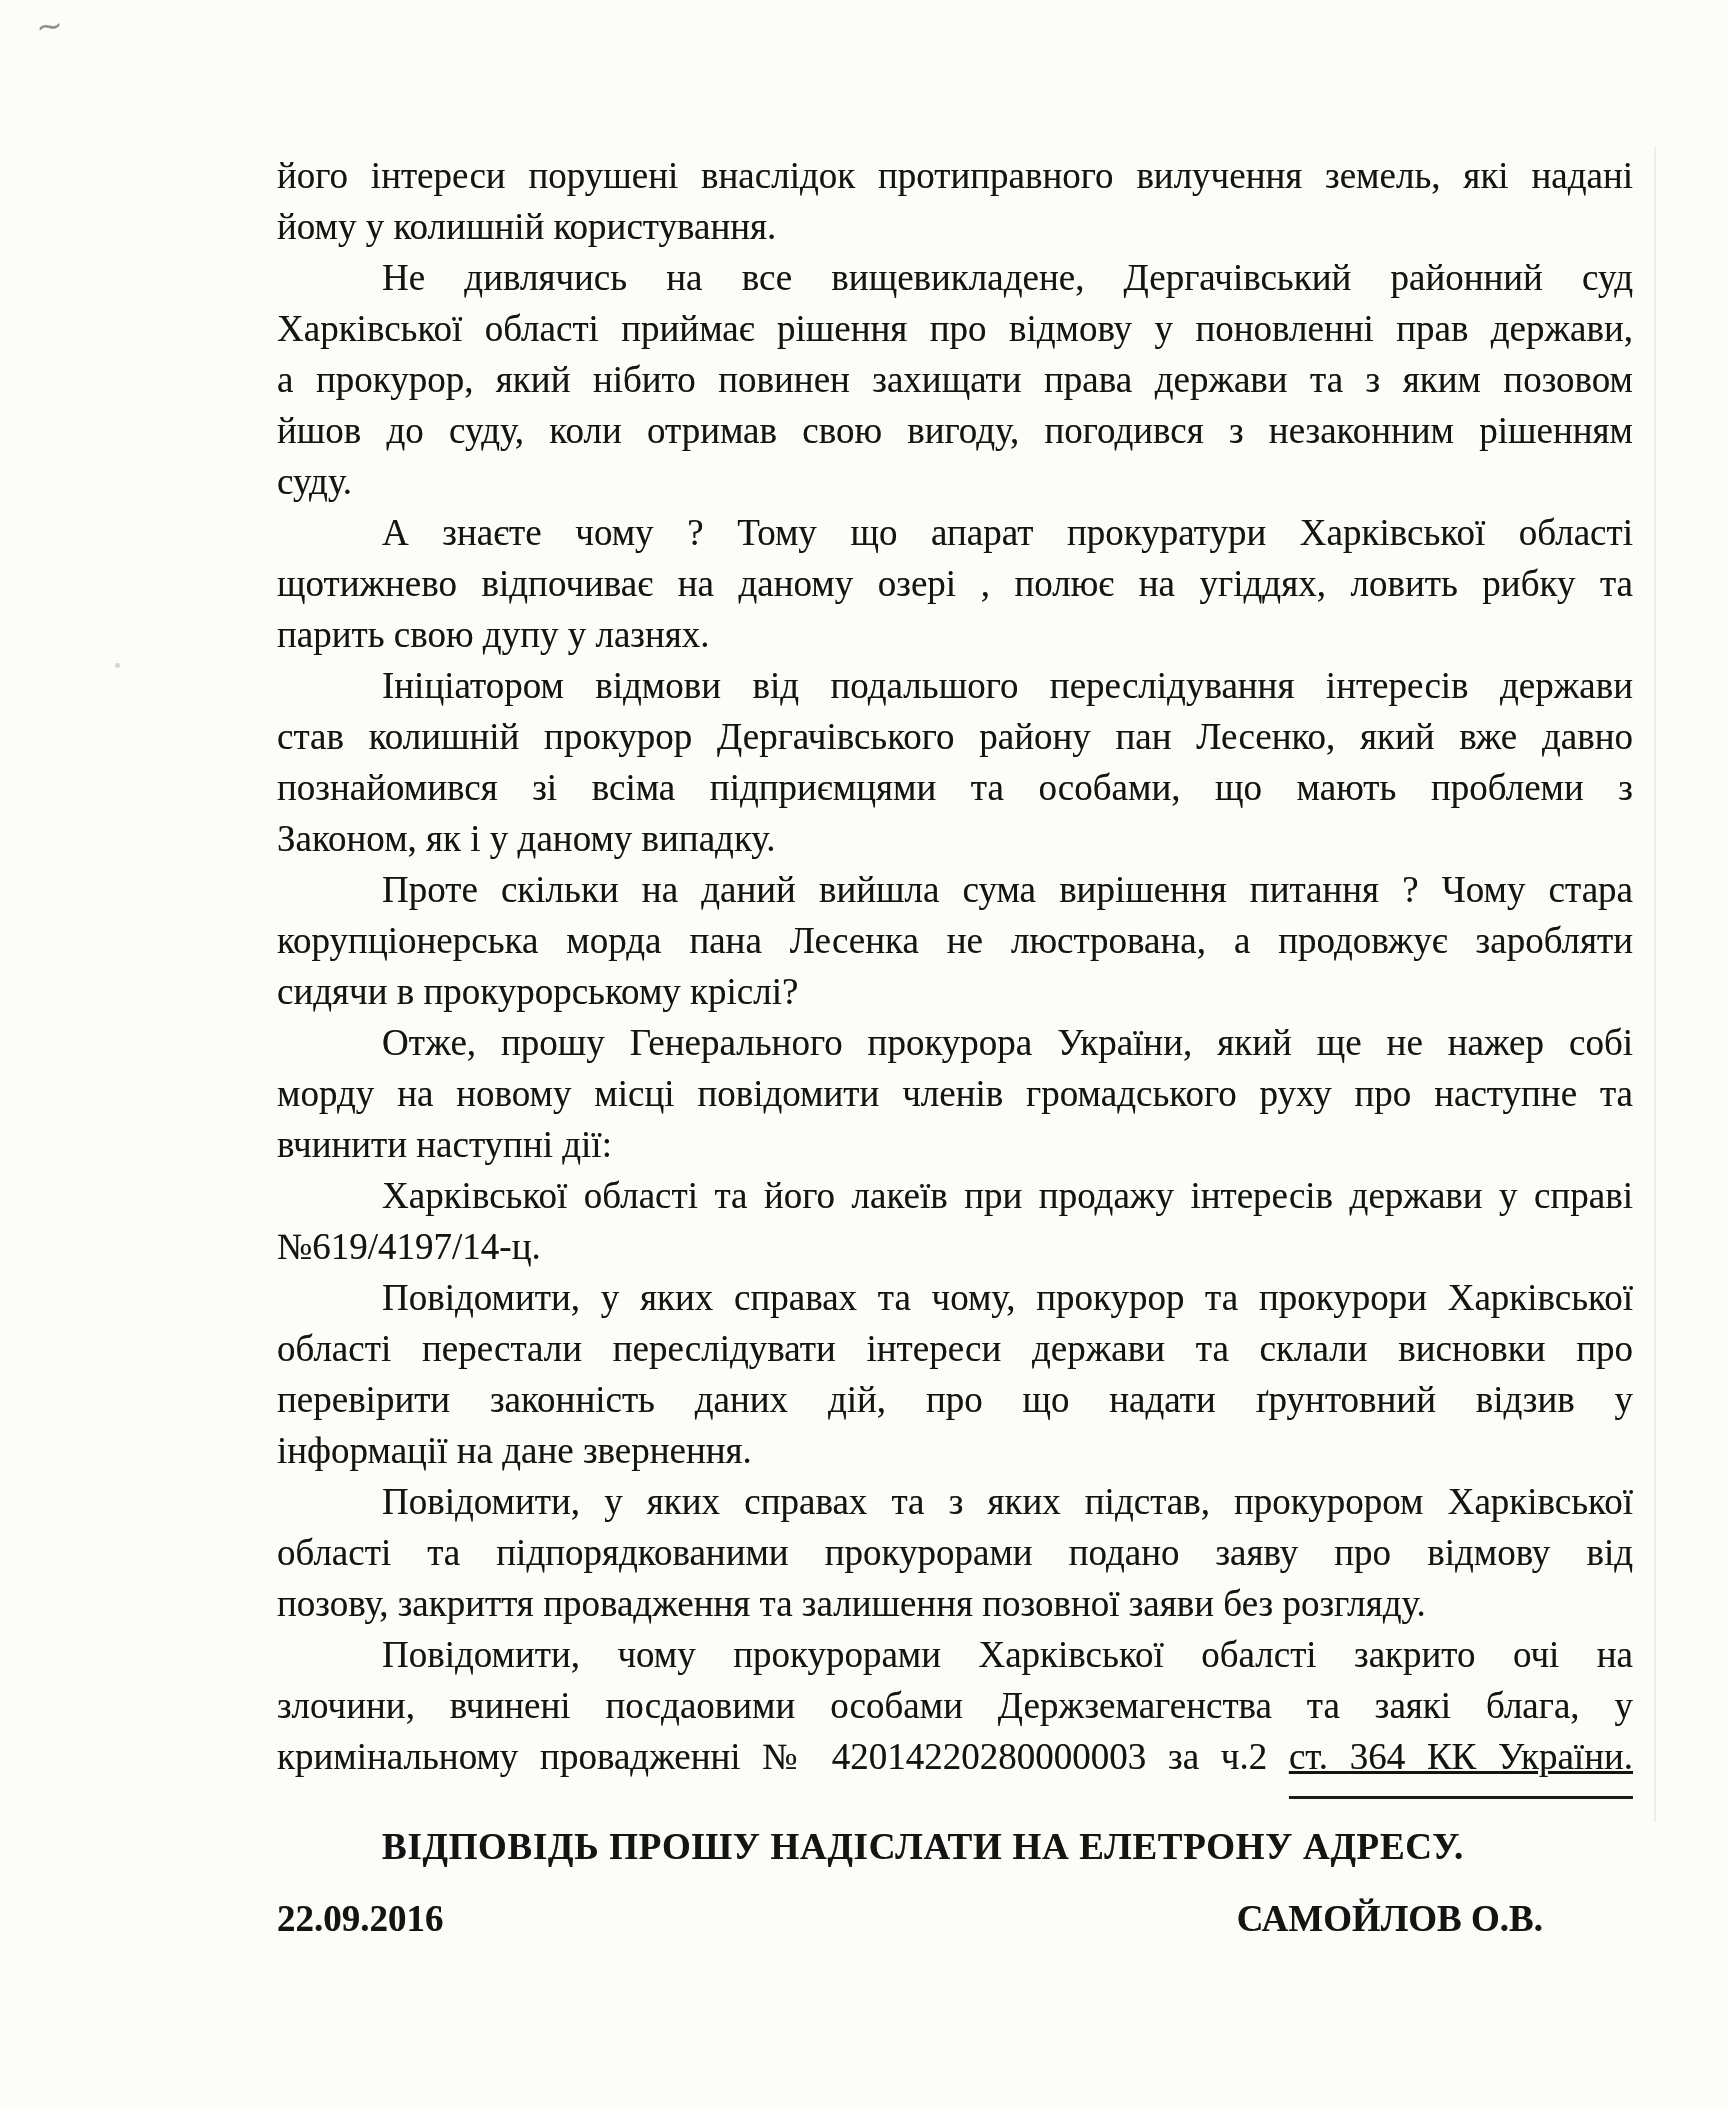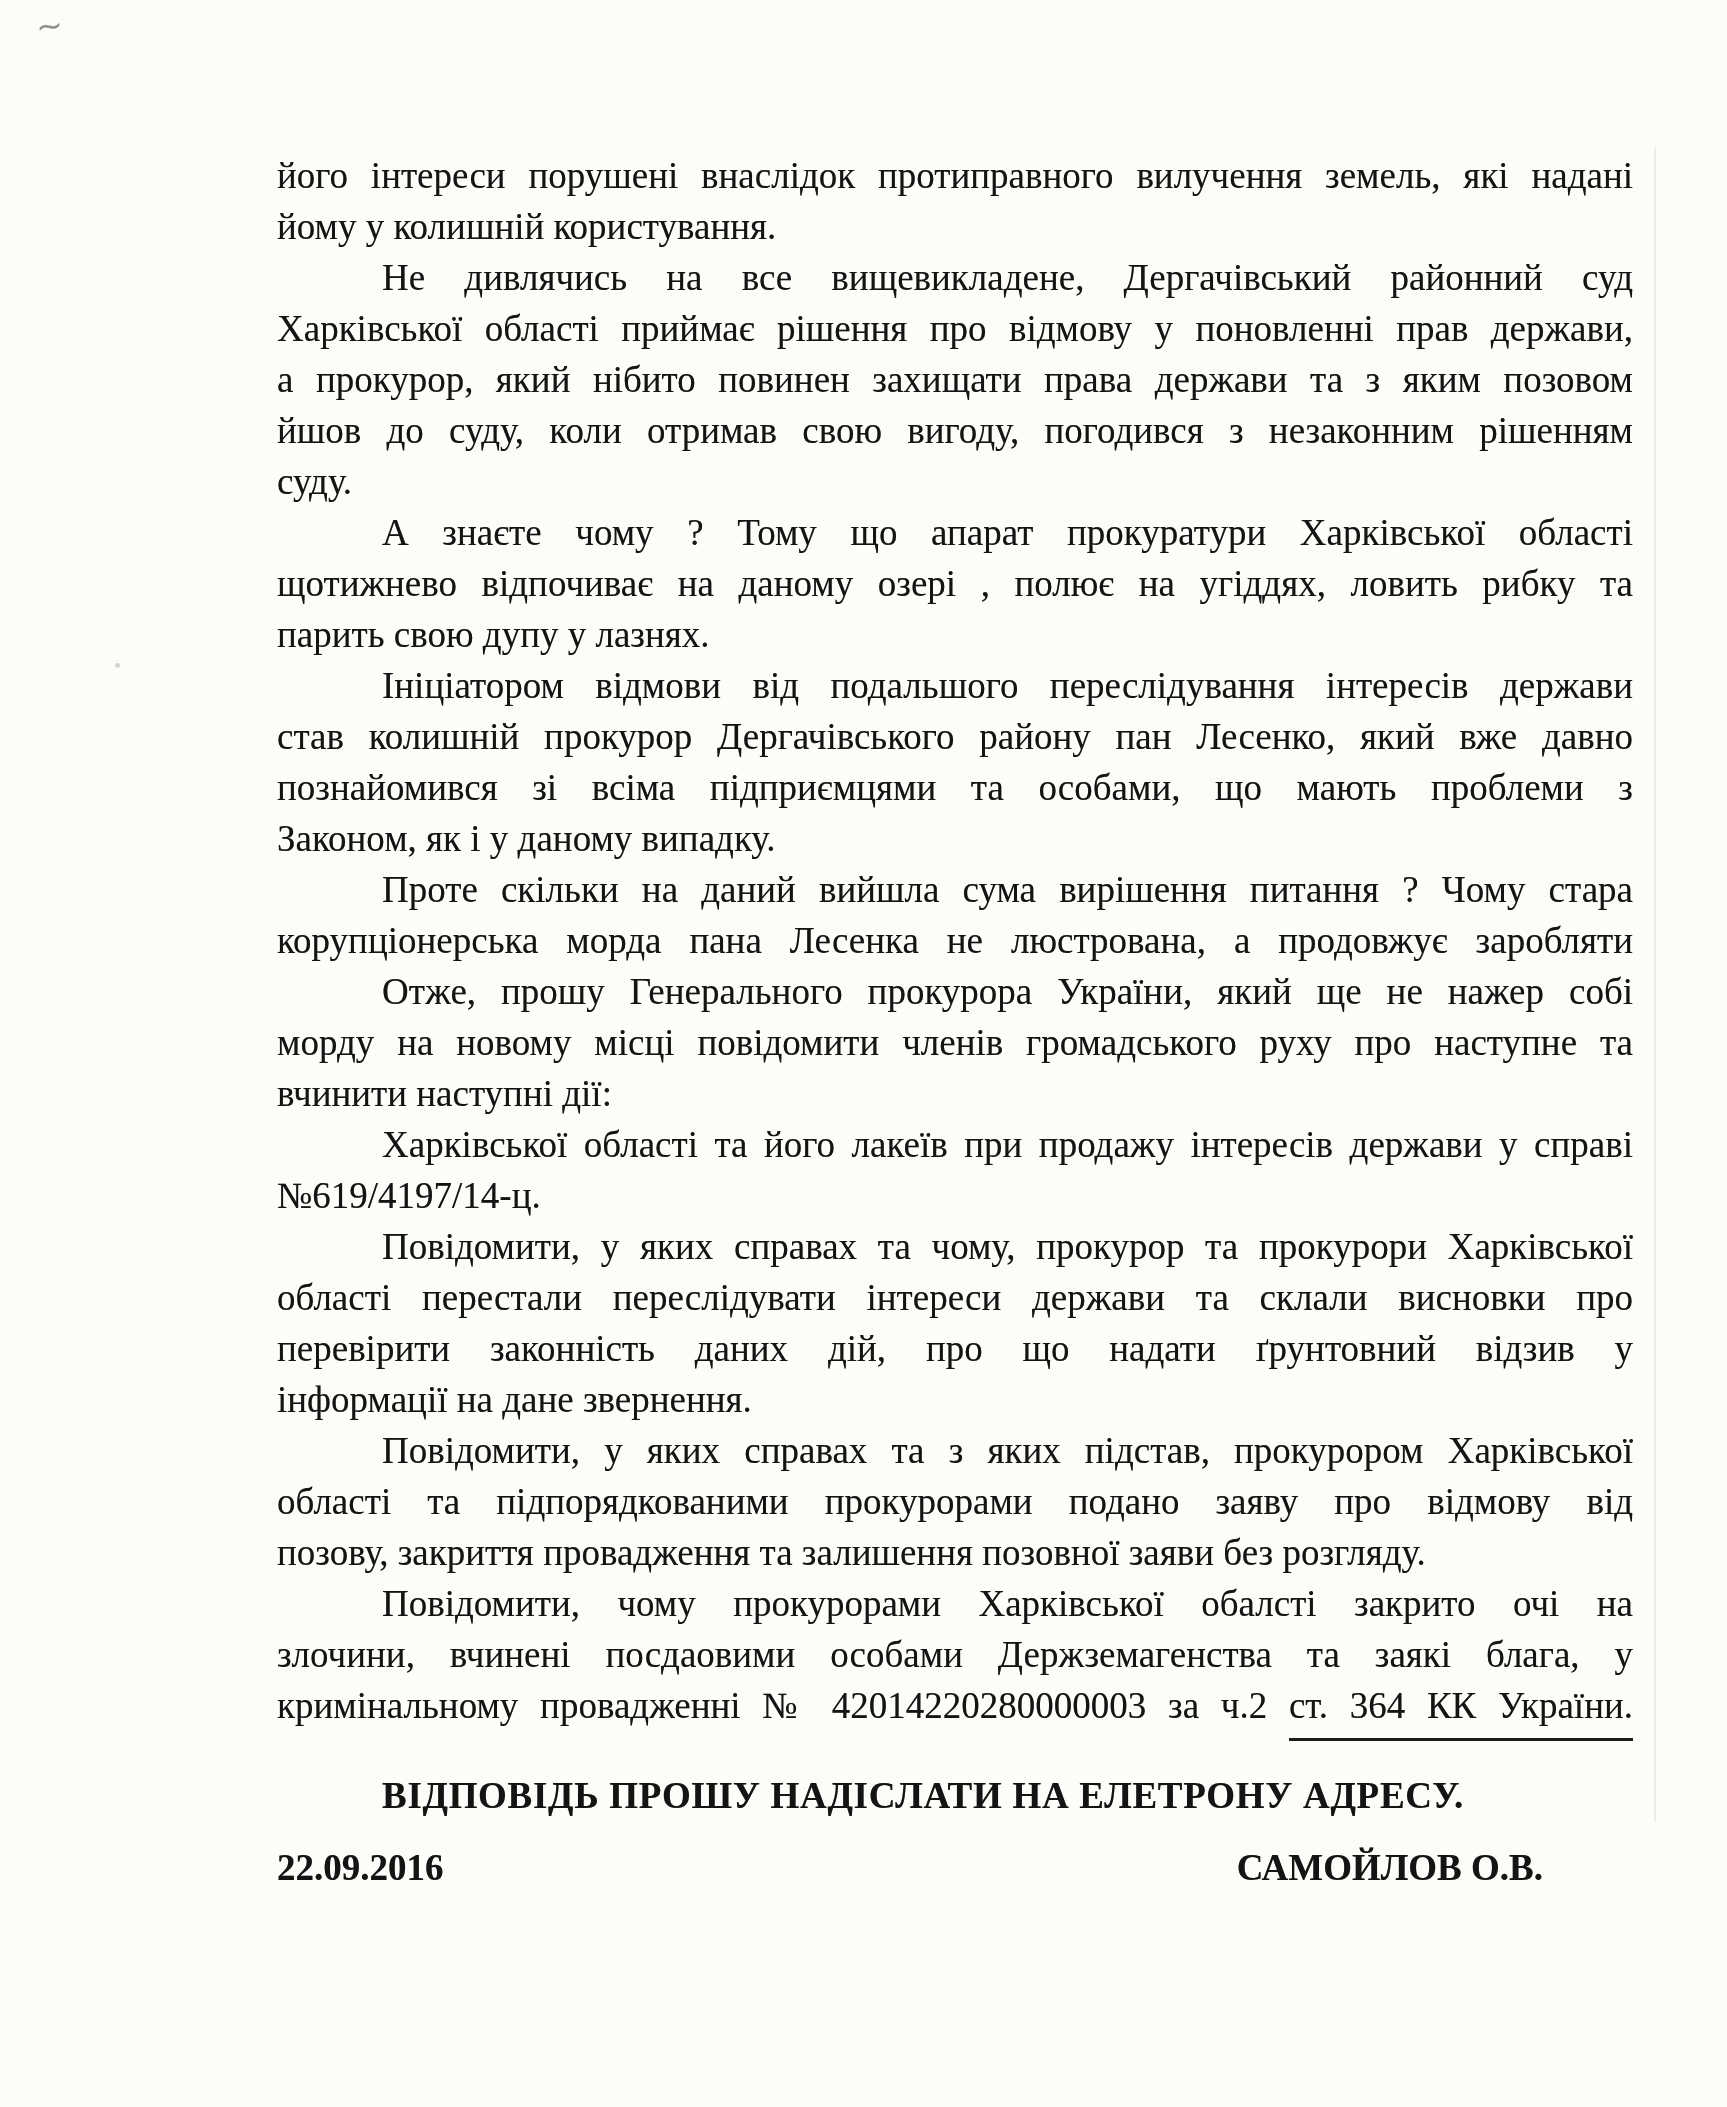--- a/index.html
+++ b/index.html
@@ -33,21 +33,22 @@
     white-space: normal;
   }
   .ln-last {
     text-align-last: left;
   }
   .para.indent .ln:first-child {
     text-indent: 105px;
   }
   .u {
     border-bottom: 3.5px solid #1c1c1c;
-    padding-bottom: 12px;
+    padding-bottom: 19px;
+    text-decoration: underline;
   }
   .closing {
     margin: 39px 0 0 0;
     padding-left: 105px;
     font-weight: 700;
     letter-spacing: 0.7px;
   }
   .footer {
     display: flex;
     justify-content: space-between;
@@ -111,20 +112,21 @@
       </div>
     <div class="para indent">
         <div class="ln">Ініціатором відмови від подальшого переслідування інтересів держави</div>
         <div class="ln">став колишній прокурор Дергачівського району пан Лесенко, який вже давно</div>
         <div class="ln">познайомився зі всіма підприємцями та особами, що мають проблеми з</div>
         <div class="ln ln-last">Законом, як і у даному випадку.</div>
       </div>
     <div class="para indent">
         <div class="ln">Проте скільки на даний вийшла сума вирішення питання ? Чому стара</div>
         <div class="ln">корупціонерська морда пана Лесенка не люстрована, а продовжує заробляти</div>
+        <div class="ln ln-last">сидячи в прокурорському кріслі?</div>
       </div>
     <div class="para indent">
         <div class="ln">Отже, прошу Генерального прокурора України, який ще не нажер собі</div>
         <div class="ln">морду на новому місці повідомити членів громадського руху про наступне та</div>
         <div class="ln ln-last">вчинити наступні дії:</div>
       </div>
     <div class="para indent">
         <div class="ln">Харківської області та його лакеїв при продажу інтересів держави у справі</div>
         <div class="ln ln-last">№619/4197/14-ц.</div>
       </div>

